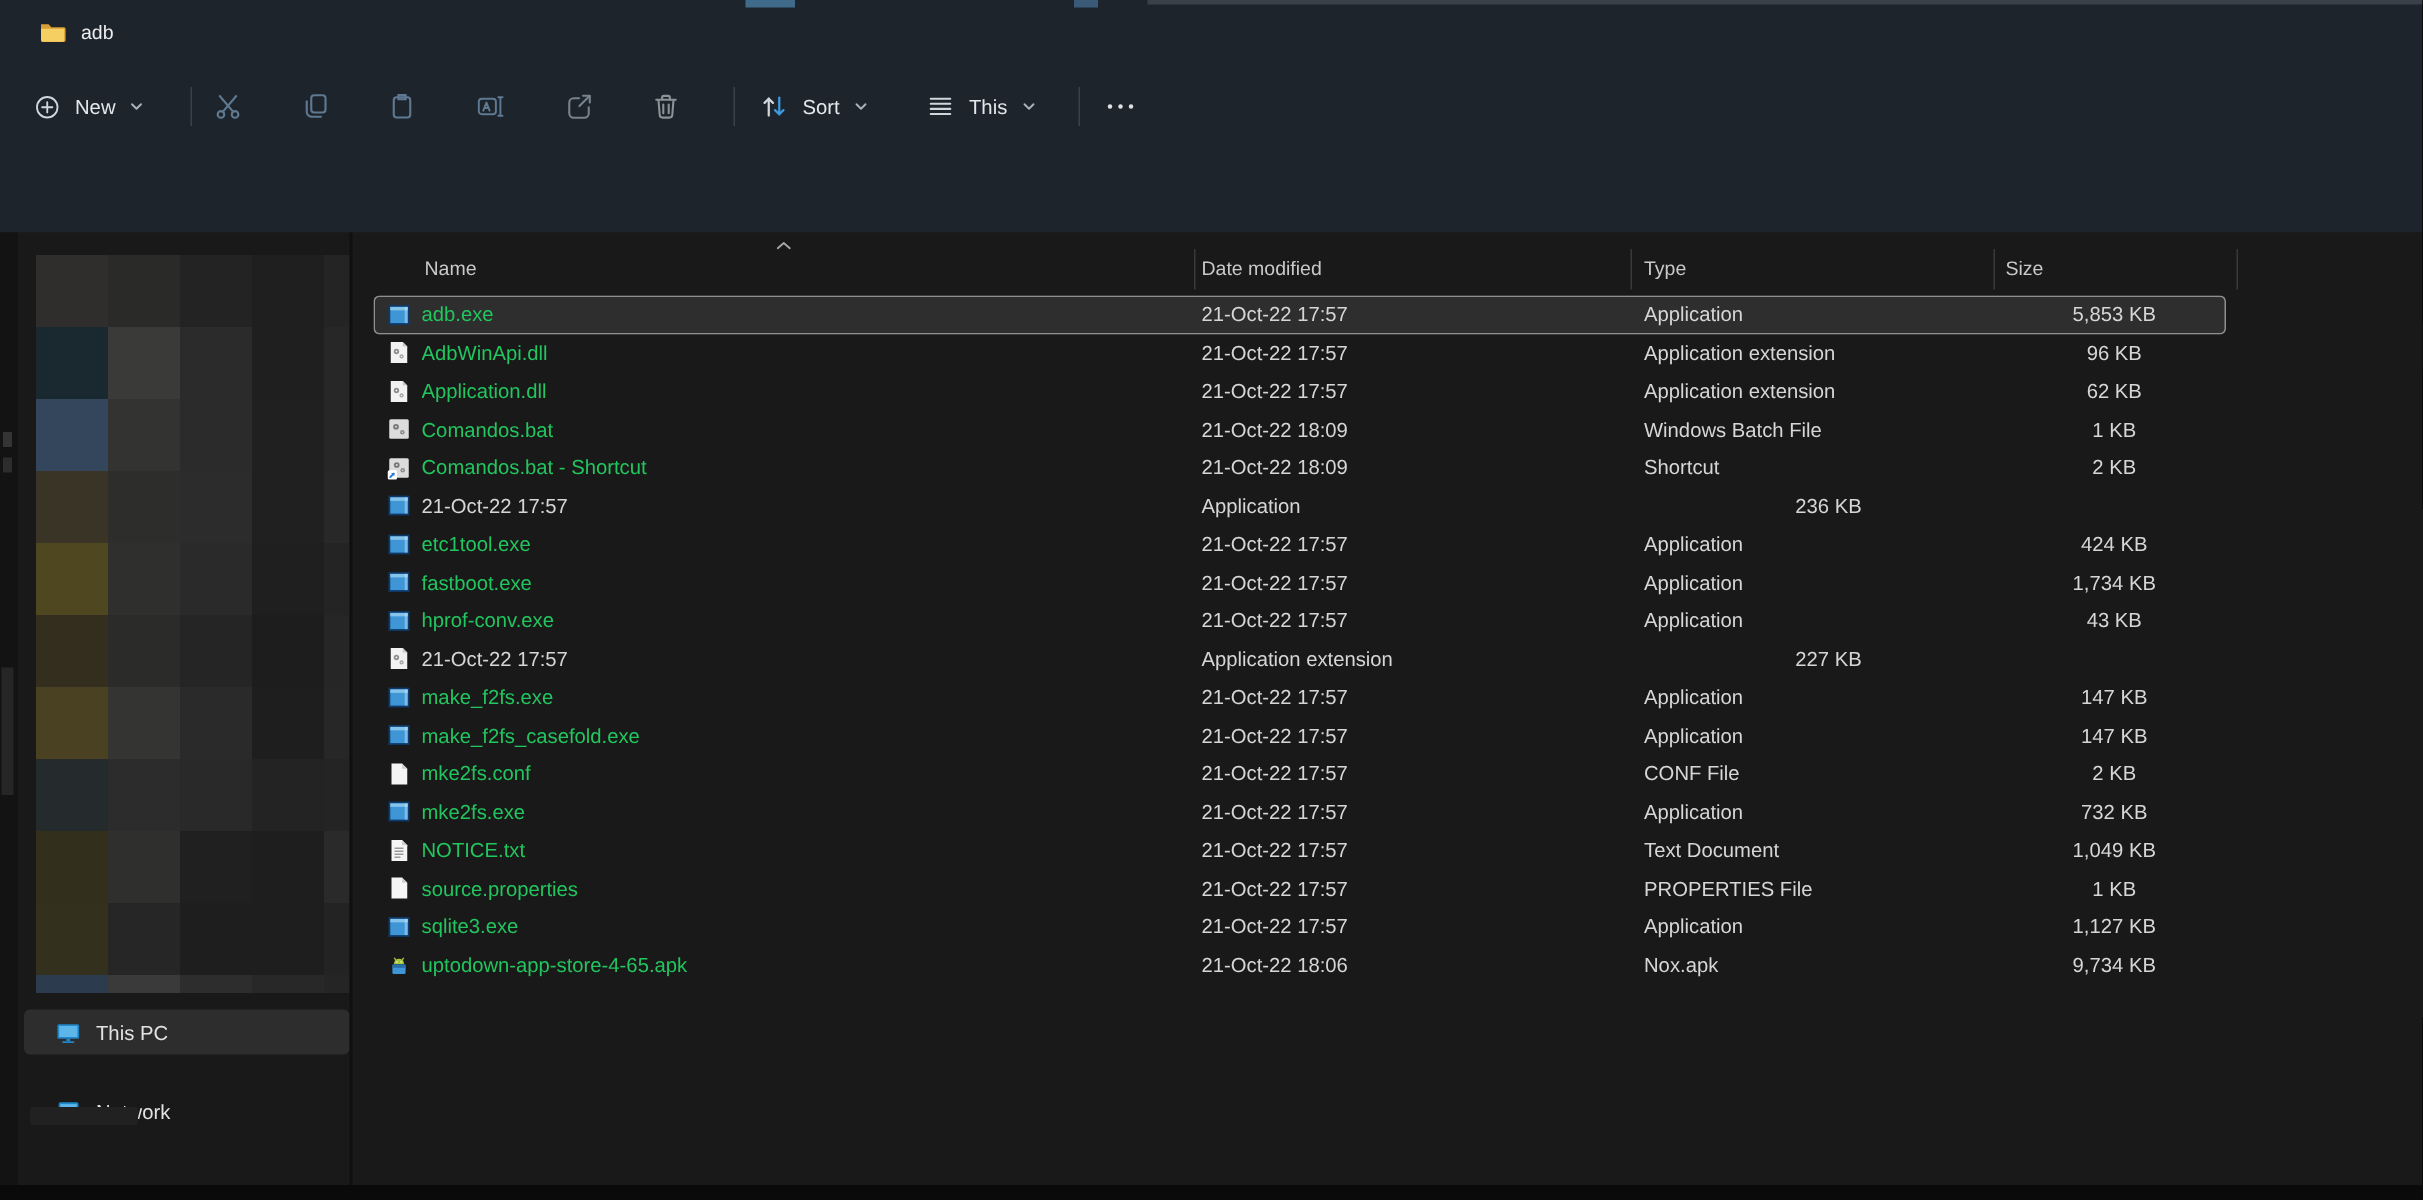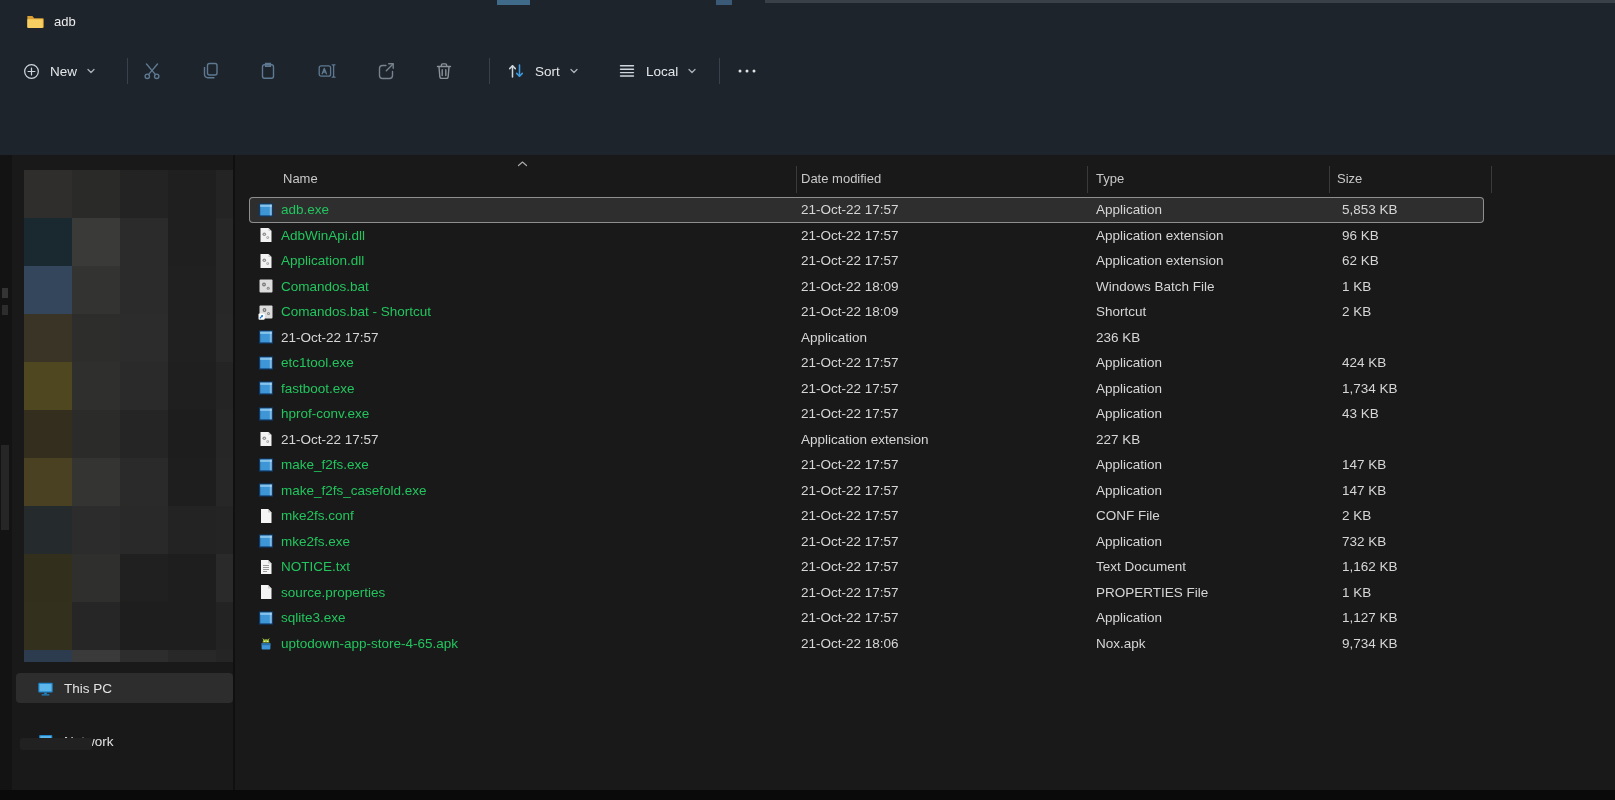--- a/index.html
+++ b/index.html
@@ -54,21 +54,21 @@
   .hdr{position:absolute;top:5px;left:0;right:0;height:37px;font-size:13px;color:#c9c9c9;}
   .hlabel{position:absolute;top:11px;}
   .hsep{position:absolute;top:6px;width:1px;height:27px;background:#3a3a3a;}
   .hcaret{position:absolute;top:0;color:#a8a8a8;}
 
   .rows{position:absolute;top:42px;left:15px;width:1235px;}
   .row{height:25.5px;display:grid;grid-template-columns:32px 520px 295px 246px 135px;
        align-items:center;font-size:13.5px;border-radius:4px;color:#d6d6d6;}
   .row .cicon{display:flex;align-items:center;padding-left:9px;}
   .row .cname{color:#22c55e;white-space:nowrap;overflow:hidden;}
-  .row .csize{text-align:left;}
+  .row .csize{text-align:center;}
   .row.selected{background:#2e2e2e;box-shadow:0 0 0 1px #8f8f8f inset;}
 
   svg{display:block;}
 </style>
 </head>
 <body>
 
 <div class="root">
 
   <div class="chrome"></div>
@@ -196,21 +196,21 @@
       </span>
     </div>
     <div class="tool" style="left:617px;">
       <span class="tbtn">
         <svg width="20" height="20" viewBox="0 0 20 20">
             <g stroke="#cfd6dc" stroke-width="1.4" stroke-linecap="round">
               <path d="M3.5 4.8h13M3.5 8.2h13M3.5 11.6h13M3.5 15h13"></path>
             </g>
           </svg>
       </span>
-      <span>Local</span>
+      <span>This</span>
       <span class="chev">
         <svg width="10" height="10" viewBox="0 0 10 10">
             <path d="M2 3.5l3 3 3-3" stroke="#aab1b8" stroke-width="1.3" fill="none" stroke-linecap="round" stroke-linejoin="round"></path>
           </svg>
       </span>
     </div>
     <div class="tsep" style="left:719px;"></div>
     <div class="tool" style="left:736px;">
       <span class="tbtn">
         <svg width="22" height="20" viewBox="0 0 22 20">
@@ -634,21 +634,21 @@
                 <path d="M3 1h7l3.5 3.5V15H3z" fill="#f5f5f5"></path>
                 <path d="M10 1l3.5 3.5H10z" fill="#cfcfcf"></path>
                 <g stroke="#9a9a9a" stroke-width="1">
                   <path d="M5 6.5h6M5 8.5h6M5 10.5h6M5 12.5h4"></path>
                 </g>
               </svg>
             </span>
             <span class="cname">NOTICE.txt</span>
             <span class="cdate">21-Oct-22 17:57</span>
             <span class="ctype">Text Document</span>
-            <span class="csize">1,162 KB</span>
+            <span class="csize">1,049 KB</span>
           </div>
           <div class="row">
             <span class="cicon">
               <svg width="16" height="16" viewBox="0 0 16 16">
                 <path d="M3 1h7l3.5 3.5V15H3z" fill="#f5f5f5"></path>
                 <path d="M10 1l3.5 3.5H10z" fill="#cfcfcf"></path>
               </svg>
             </span>
             <span class="cname">source.properties</span>
             <span class="cdate">21-Oct-22 17:57</span>

